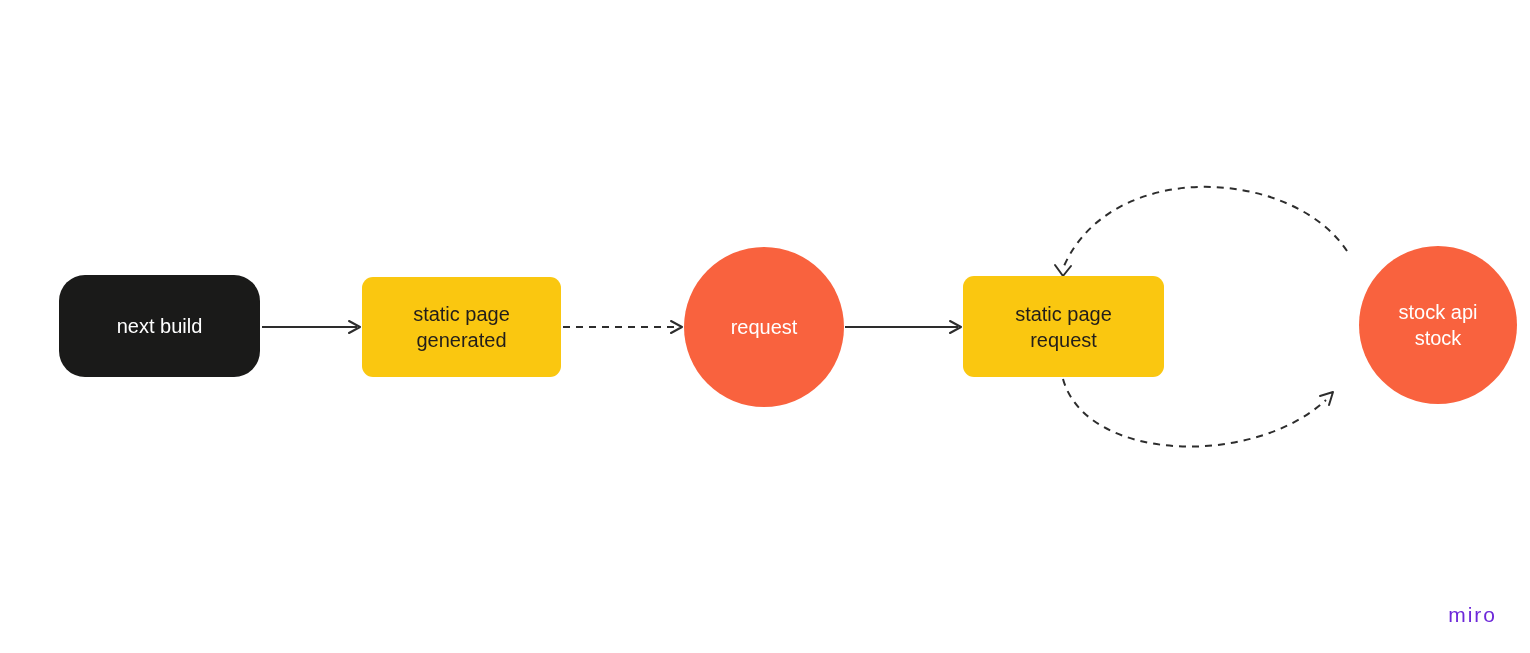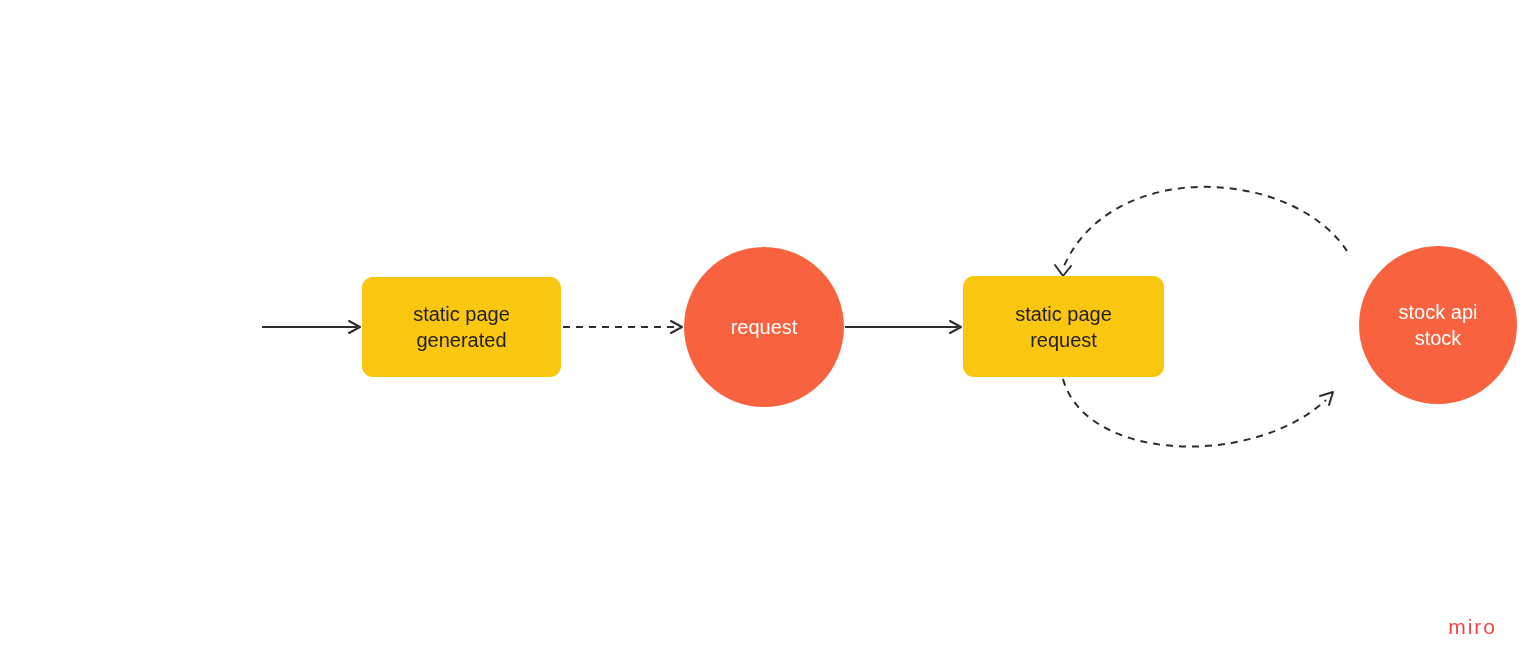--- a/index.html
+++ b/index.html
@@ -93,26 +93,26 @@
   .arrowhead {
     fill: none;
     stroke: #2D2D2D;
     stroke-width: 2;
     stroke-linecap: round;
     stroke-linejoin: round;
   }
   .watermark {
     position: absolute;
     right: 33px;
-    bottom: 14px;
+    bottom: 26px;
     z-index: 3;
     font-size: 21px;
     font-weight: 500;
     letter-spacing: 2px;
-    color: #ef4444;
+    color: #6d28d9;
     user-select: none;
   }
 </style>
 </head>
 <body>
 
 <div class="canvas">
 
   <svg class="connectors" viewBox="0 0 1530 653" xmlns="http://www.w3.org/2000/svg">
 
@@ -135,20 +135,23 @@
       <path class="edge dashed" d="M 1347 251 C 1292 168, 1112 158, 1064 266"></path>
       <path class="arrowhead" d="M 1055 265 L 1063 276 L 1071 266"></path>
     </g>
 
     <g>
       <path class="edge dashed" d="M 1063 379 C 1086 462, 1252 468, 1326 400"></path>
       <path class="arrowhead" d="M 1320 396 L 1333 392 L 1329 405"></path>
     </g>
   </svg>
 
+  <div class="node node-black">
+    <span>next build</span>
+  </div>
 
   <div class="node node-yellow generated">
     <span>static page</span>
     <span>generated</span>
   </div>
 
   <div class="node node-orange request">
     <span>request</span>
   </div>
 

